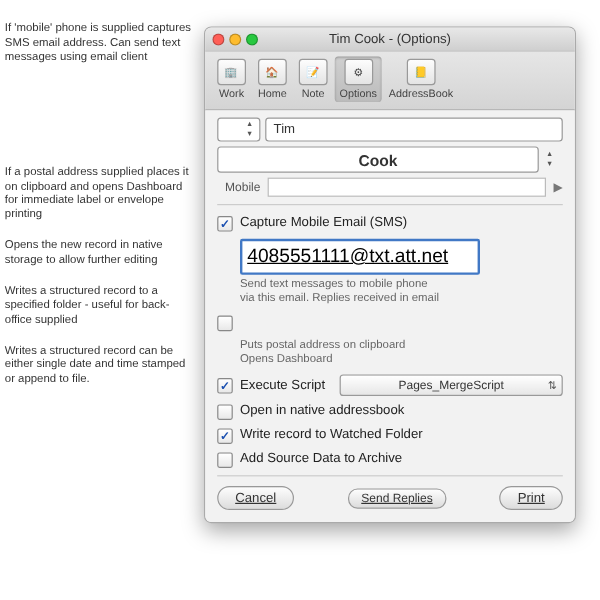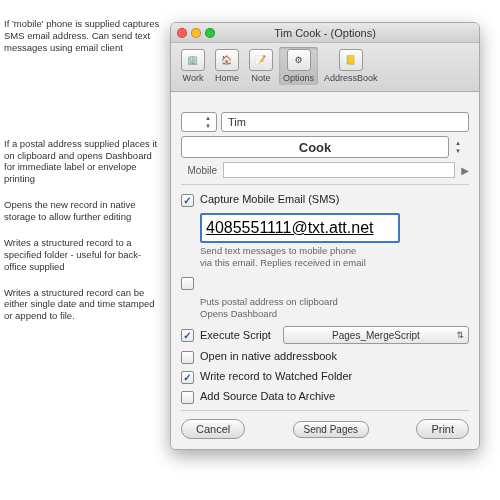--- a/index.html
+++ b/index.html
@@ -53,21 +53,21 @@
     background: linear-gradient(#e6e6e6,#d4d4d4);
     border-bottom: 1px solid #aaa;
   }
   .toolbtn {
     display: flex; flex-direction: column; align-items: center;
     font-size: 9px; color: #444; padding: 2px 4px;
     border-radius: 3px;
   }
   .toolbtn.sel { background: linear-gradient(#d0d0d0,#bcbcbc); box-shadow: inset 0 1px 2px rgba(0,0,0,0.3); }
   .ticon { width: 24px; height: 22px; border: 1px solid #999; border-radius: 3px; background: linear-gradient(#fdfdfd,#e4e4e4); margin-bottom: 2px; display:flex;align-items:center;justify-content:center; }
-  .pane { padding: 20px 10px 10px 10px; background: #f2f2f2; }
+  .pane { padding: 6px 10px 10px 10px; background: #f2f2f2; }
   .namefield {
     display: flex; gap: 4px; margin-bottom: 4px;
   }
   .sel-small {
     width: 36px; height: 20px; background: #fff; border: 1px solid #999; border-radius: 3px;
     display: flex; align-items: center; justify-content: flex-end; padding-right: 3px;
   }
   .stepper { display:flex; flex-direction:column; }
   .step { width: 10px; height: 8px; font-size: 7px; line-height:7px; text-align:center; color:#555; }
   .txtfield {
@@ -108,21 +108,21 @@
   }
   .subtext { margin-left: 19px; font-size: 9.5px; color: #666; line-height:1.3; margin-bottom:6px; }
   .scriptsel {
     flex:1; height: 18px; background: linear-gradient(#fff,#e6e6e6); border:1px solid #999;
     border-radius: 3px; font-size: 10px; display:flex; align-items:center; justify-content:center;
     position:relative;
   }
   .scriptsel::after { content:"⇅"; position:absolute; right:4px; font-size:9px; color:#555; }
   .btnrow {
     display:flex; justify-content:space-between; align-items:center;
-    padding-top: 8px; border-top: 1px solid #ccc; margin-top: 4px;
+    padding-top: 8px; border-top: 1px solid #ccc; margin-top: 4px; text-decoration: underline;
   }
   .macbtn {
     height: 20px; padding: 0 14px; border-radius: 10px;
     background: linear-gradient(#fdfdfd,#dcdcdc);
     border: 1px solid #999; font-size: 11px;
     display:flex; align-items:center;
   }
   .macbtn.small { height:17px; padding:0 10px; font-size:10px; border-radius:8px; }
 </style>
 </head>
@@ -231,18 +231,18 @@
       <div class="optlabel">Write record to Watched Folder</div>
     </div>
 
     <div class="optrow">
       <div class="cb"></div>
       <div class="optlabel">Add Source Data to Archive</div>
     </div>
 
     <div class="btnrow">
       <div class="macbtn">Cancel</div>
-      <div class="macbtn small">Send Pages</div>
+      <div class="macbtn small">Send Replies</div>
       <div class="macbtn">Print</div>
     </div>
 
   </div>
 </div>
 
 </body></html>

